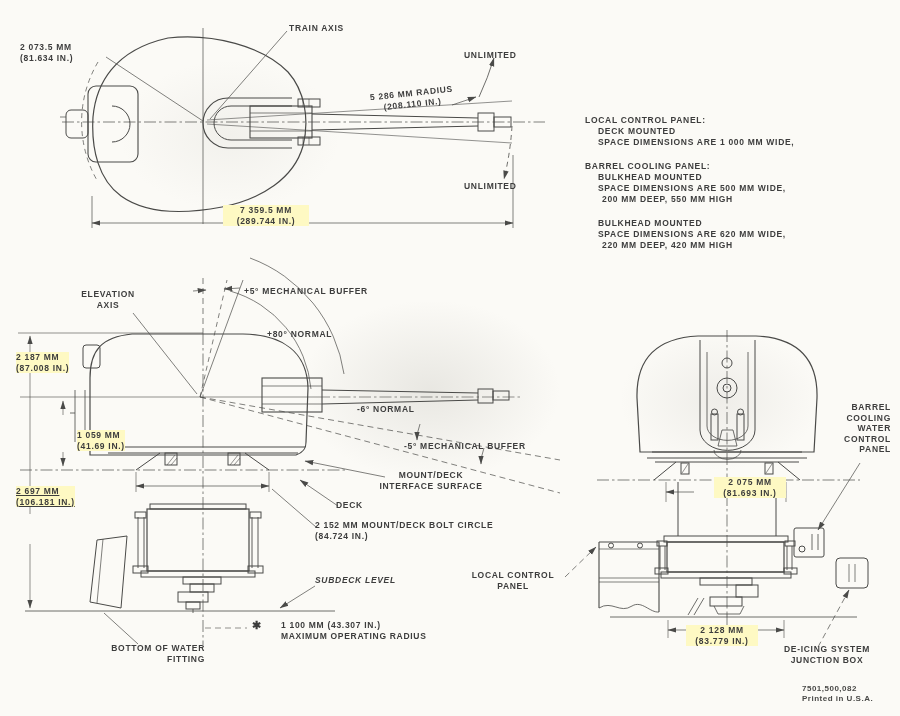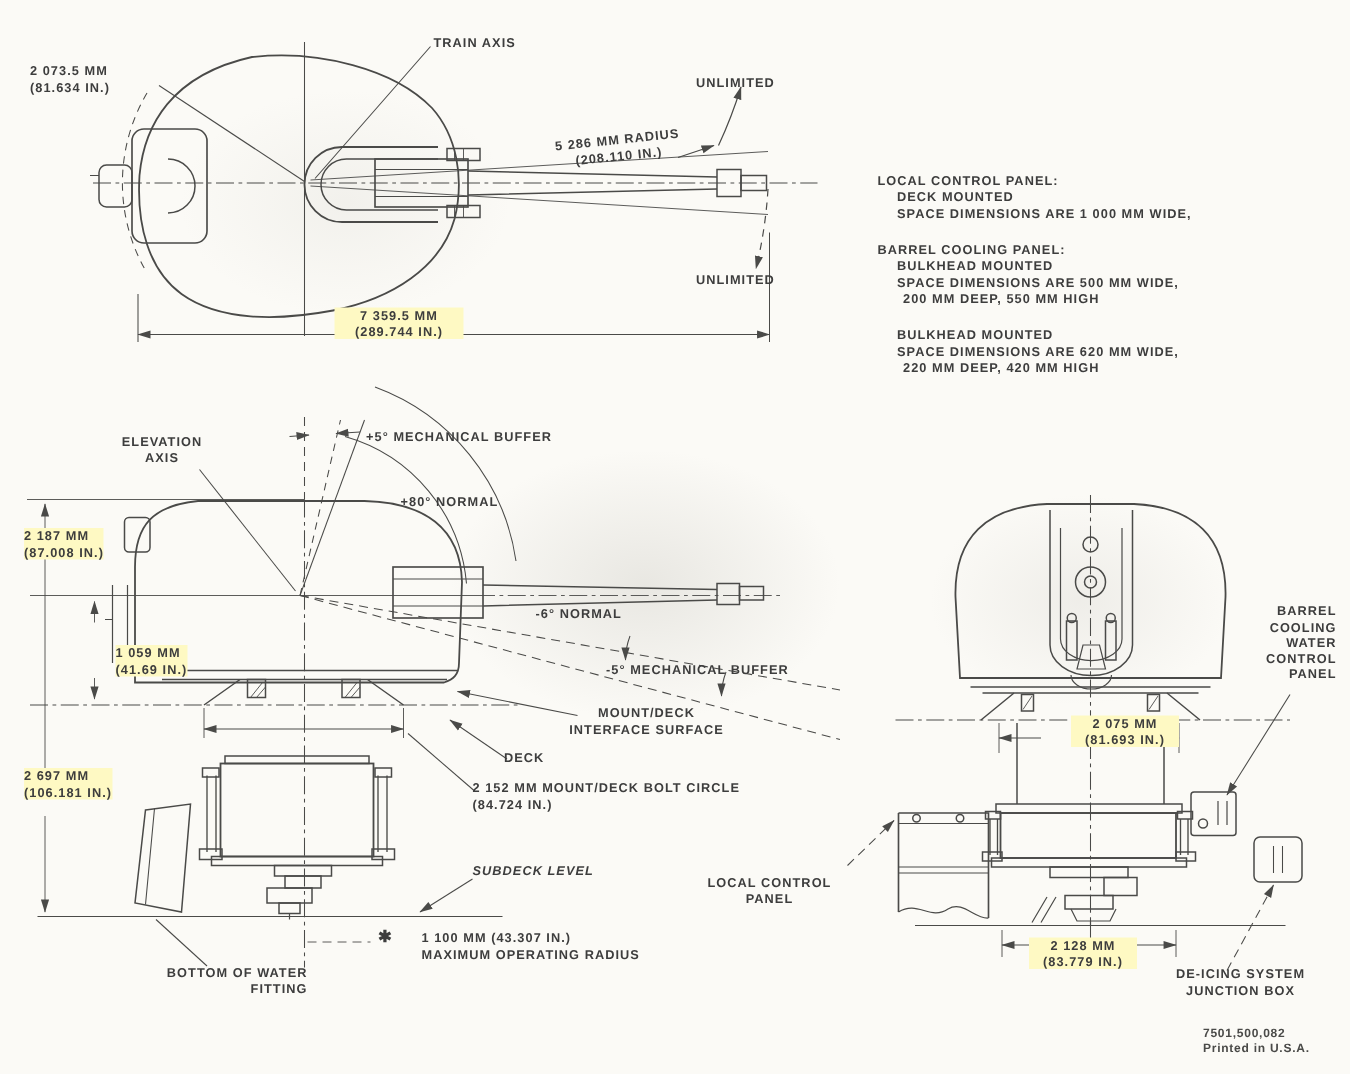--- a/index.html
+++ b/index.html
@@ -290,34 +290,34 @@
   <div class="lbl c" style="left:72px;top:289px;width:72px;">ELEVATION
 AXIS</div>
   <div class="lbl" style="left:244px;top:286px;">+5° MECHANICAL BUFFER</div>
   <div class="lbl" style="left:267px;top:329px;">+80° NORMAL</div>
   <div class="lbl" style="left:357px;top:404px;">-6° NORMAL</div>
   <div class="lbl" style="left:404px;top:441px;">-5° MECHANICAL BUFFER</div>
   <div class="lbl bg" style="left:16px;top:352px;">2 187 MM
 (87.008 IN.)</div>
   <div class="lbl bg" style="left:33px;top:430px;margin-left:44px;">1 059 MM
 (41.69 IN.)</div>
-  <div class="lbl bg" style="left:16px;top:512px;">2 697 MM
+  <div class="lbl bg" style="left:16px;top:486px;text-decoration:underline;">2 697 MM
 (106.181 IN.)</div>
   <div class="lbl c" style="left:366px;top:470px;width:130px;">MOUNT/DECK
 INTERFACE SURFACE</div>
   <div class="lbl" style="left:336px;top:500px;">DECK</div>
   <div class="lbl" style="left:315px;top:520px;">2 152 MM MOUNT/DECK BOLT CIRCLE
 (84.724 IN.)</div>
   <div class="lbl" style="left:315px;top:575px;font-style:italic;">SUBDECK LEVEL</div>
   <div class="lbl" style="left:252px;top:620px;font-size:11px;">✱</div>
   <div class="lbl" style="left:281px;top:620px;">1 100 MM (43.307 IN.)
 MAXIMUM OPERATING RADIUS</div>
   <div class="lbl c" style="left:93px;top:643px;width:112px;text-align:right;">BOTTOM OF WATER
 FITTING</div>
-  <div class="lbl c" style="left:463px;top:570px;width:100px;margin-top:13px;">LOCAL CONTROL
+  <div class="lbl c" style="left:463px;top:570px;width:100px;">LOCAL CONTROL
 PANEL</div>
 
   <div class="lbl c bg" style="left:714px;top:477px;width:72px;">2 075 MM
 (81.693 IN.)</div>
   <div class="lbl r" style="left:831px;top:402px;width:60px;">BARREL
 COOLING
 WATER
 CONTROL
 PANEL</div>
   <div class="lbl c bg" style="left:686px;top:625px;width:72px;">2 128 MM

